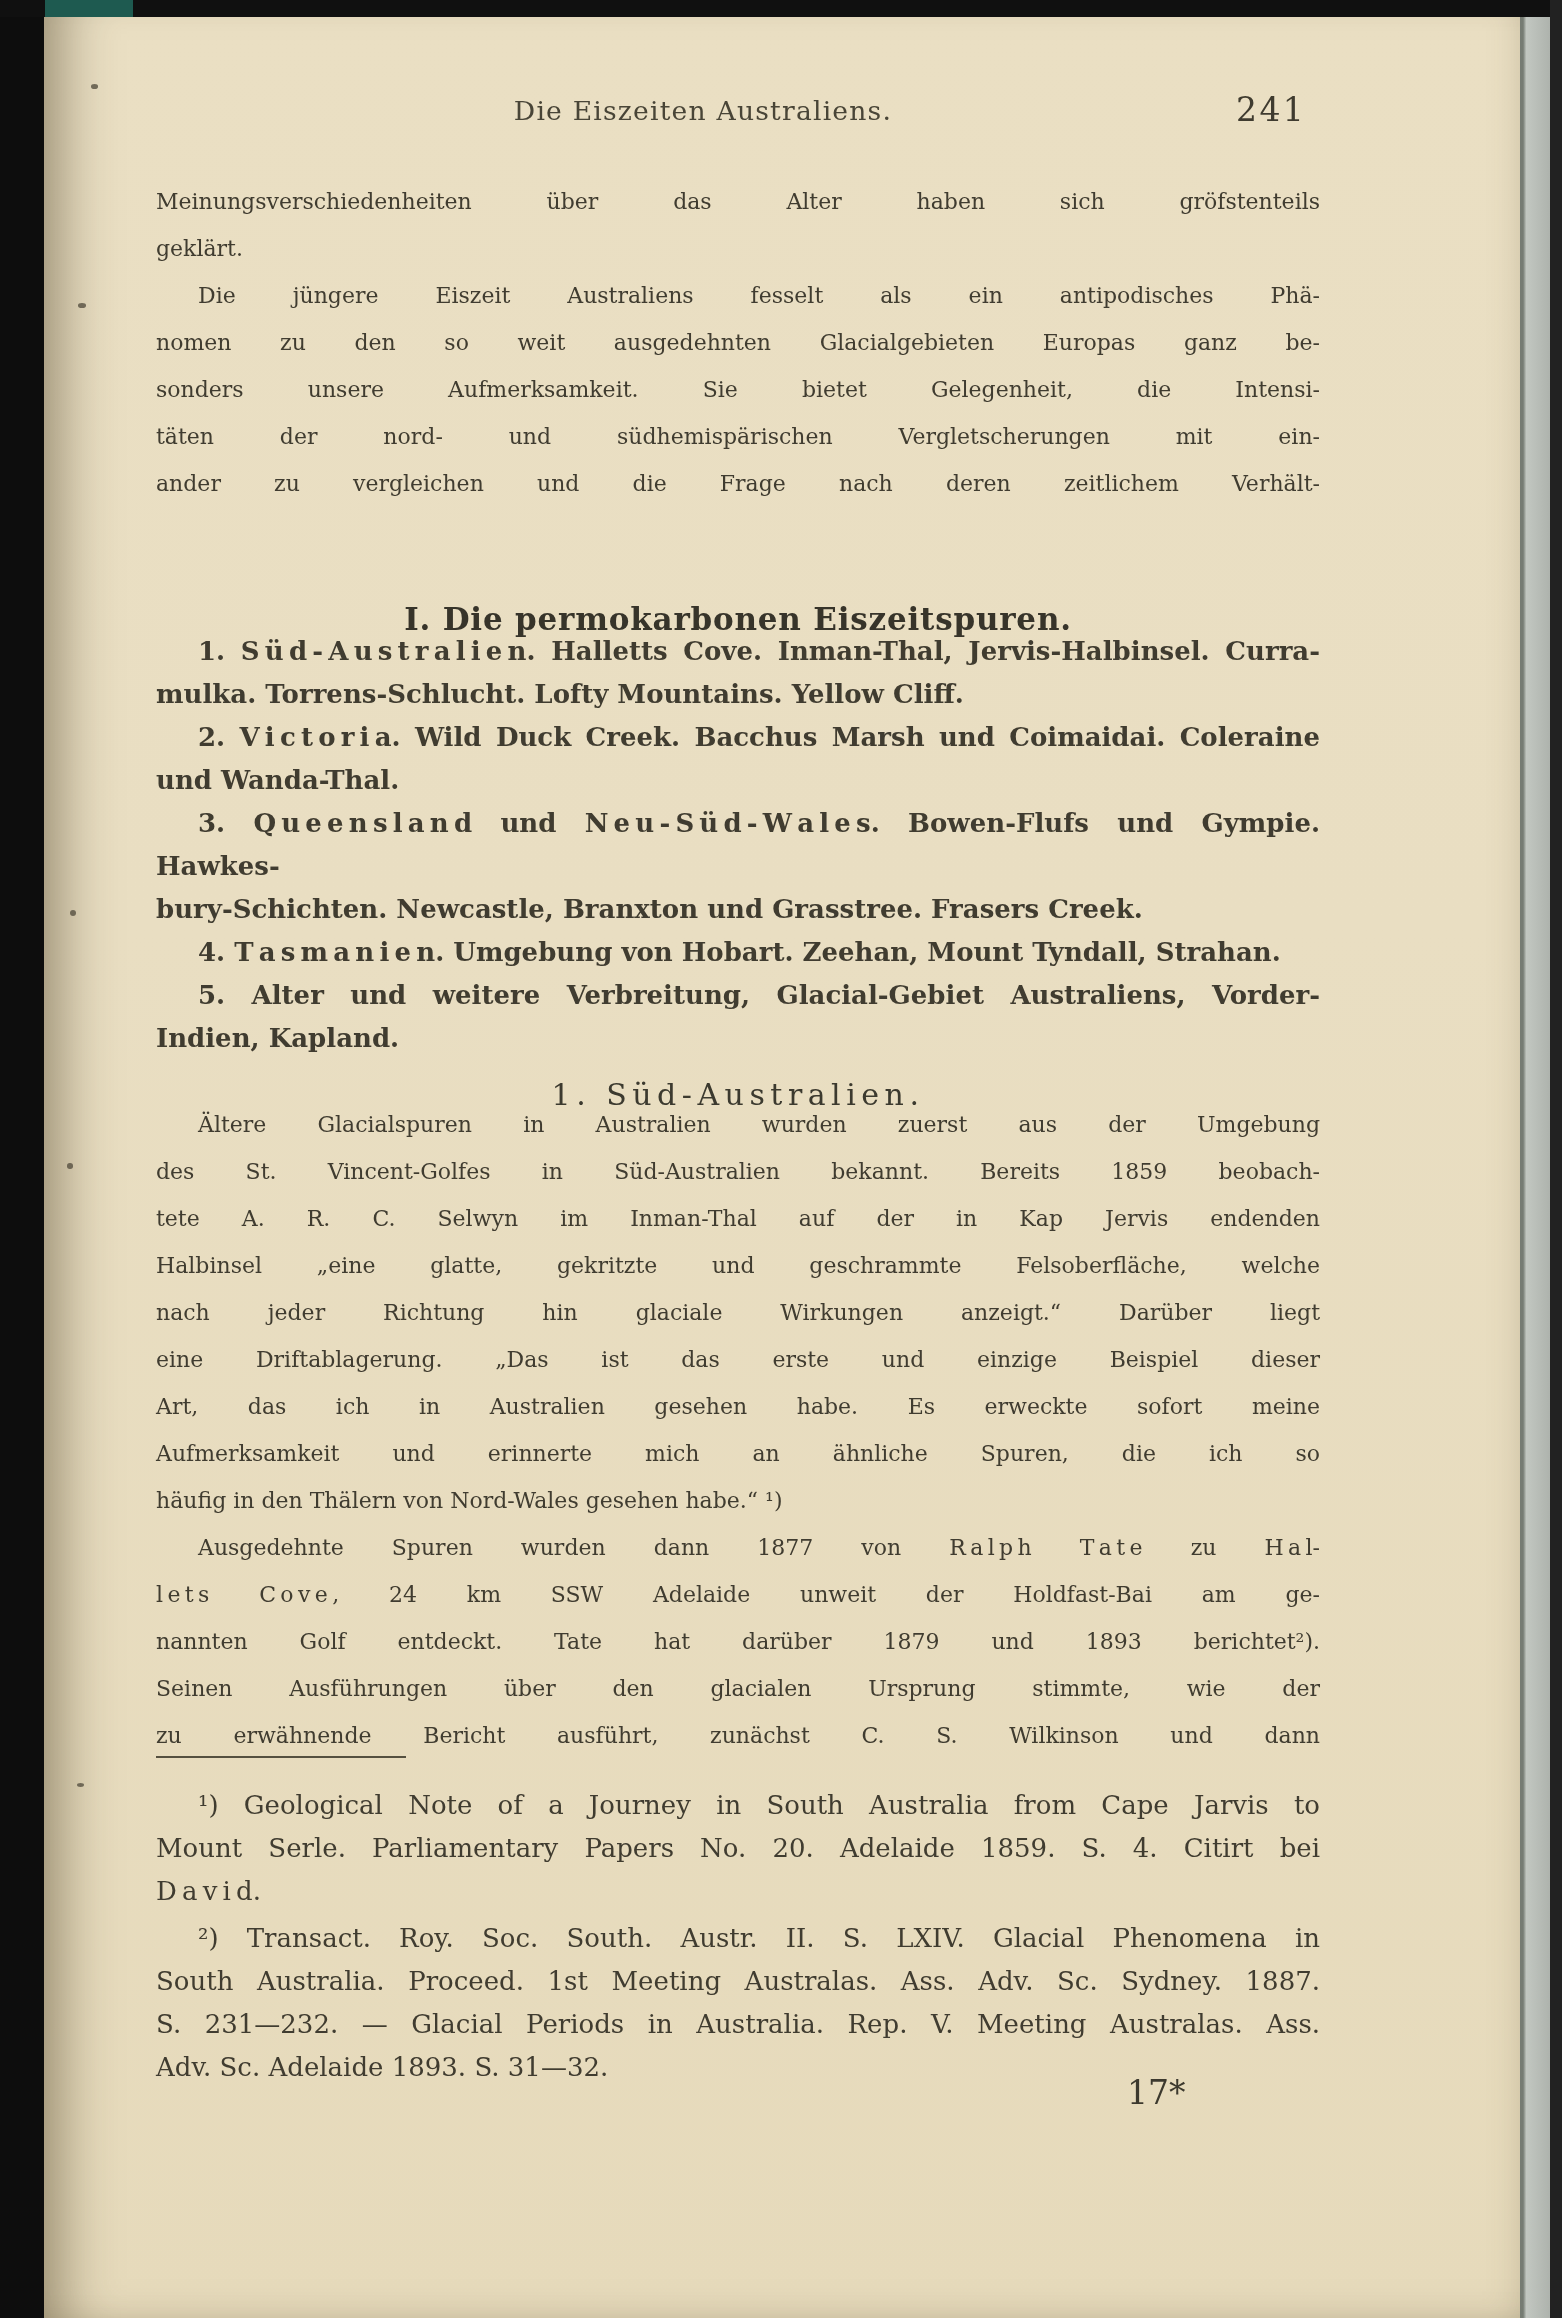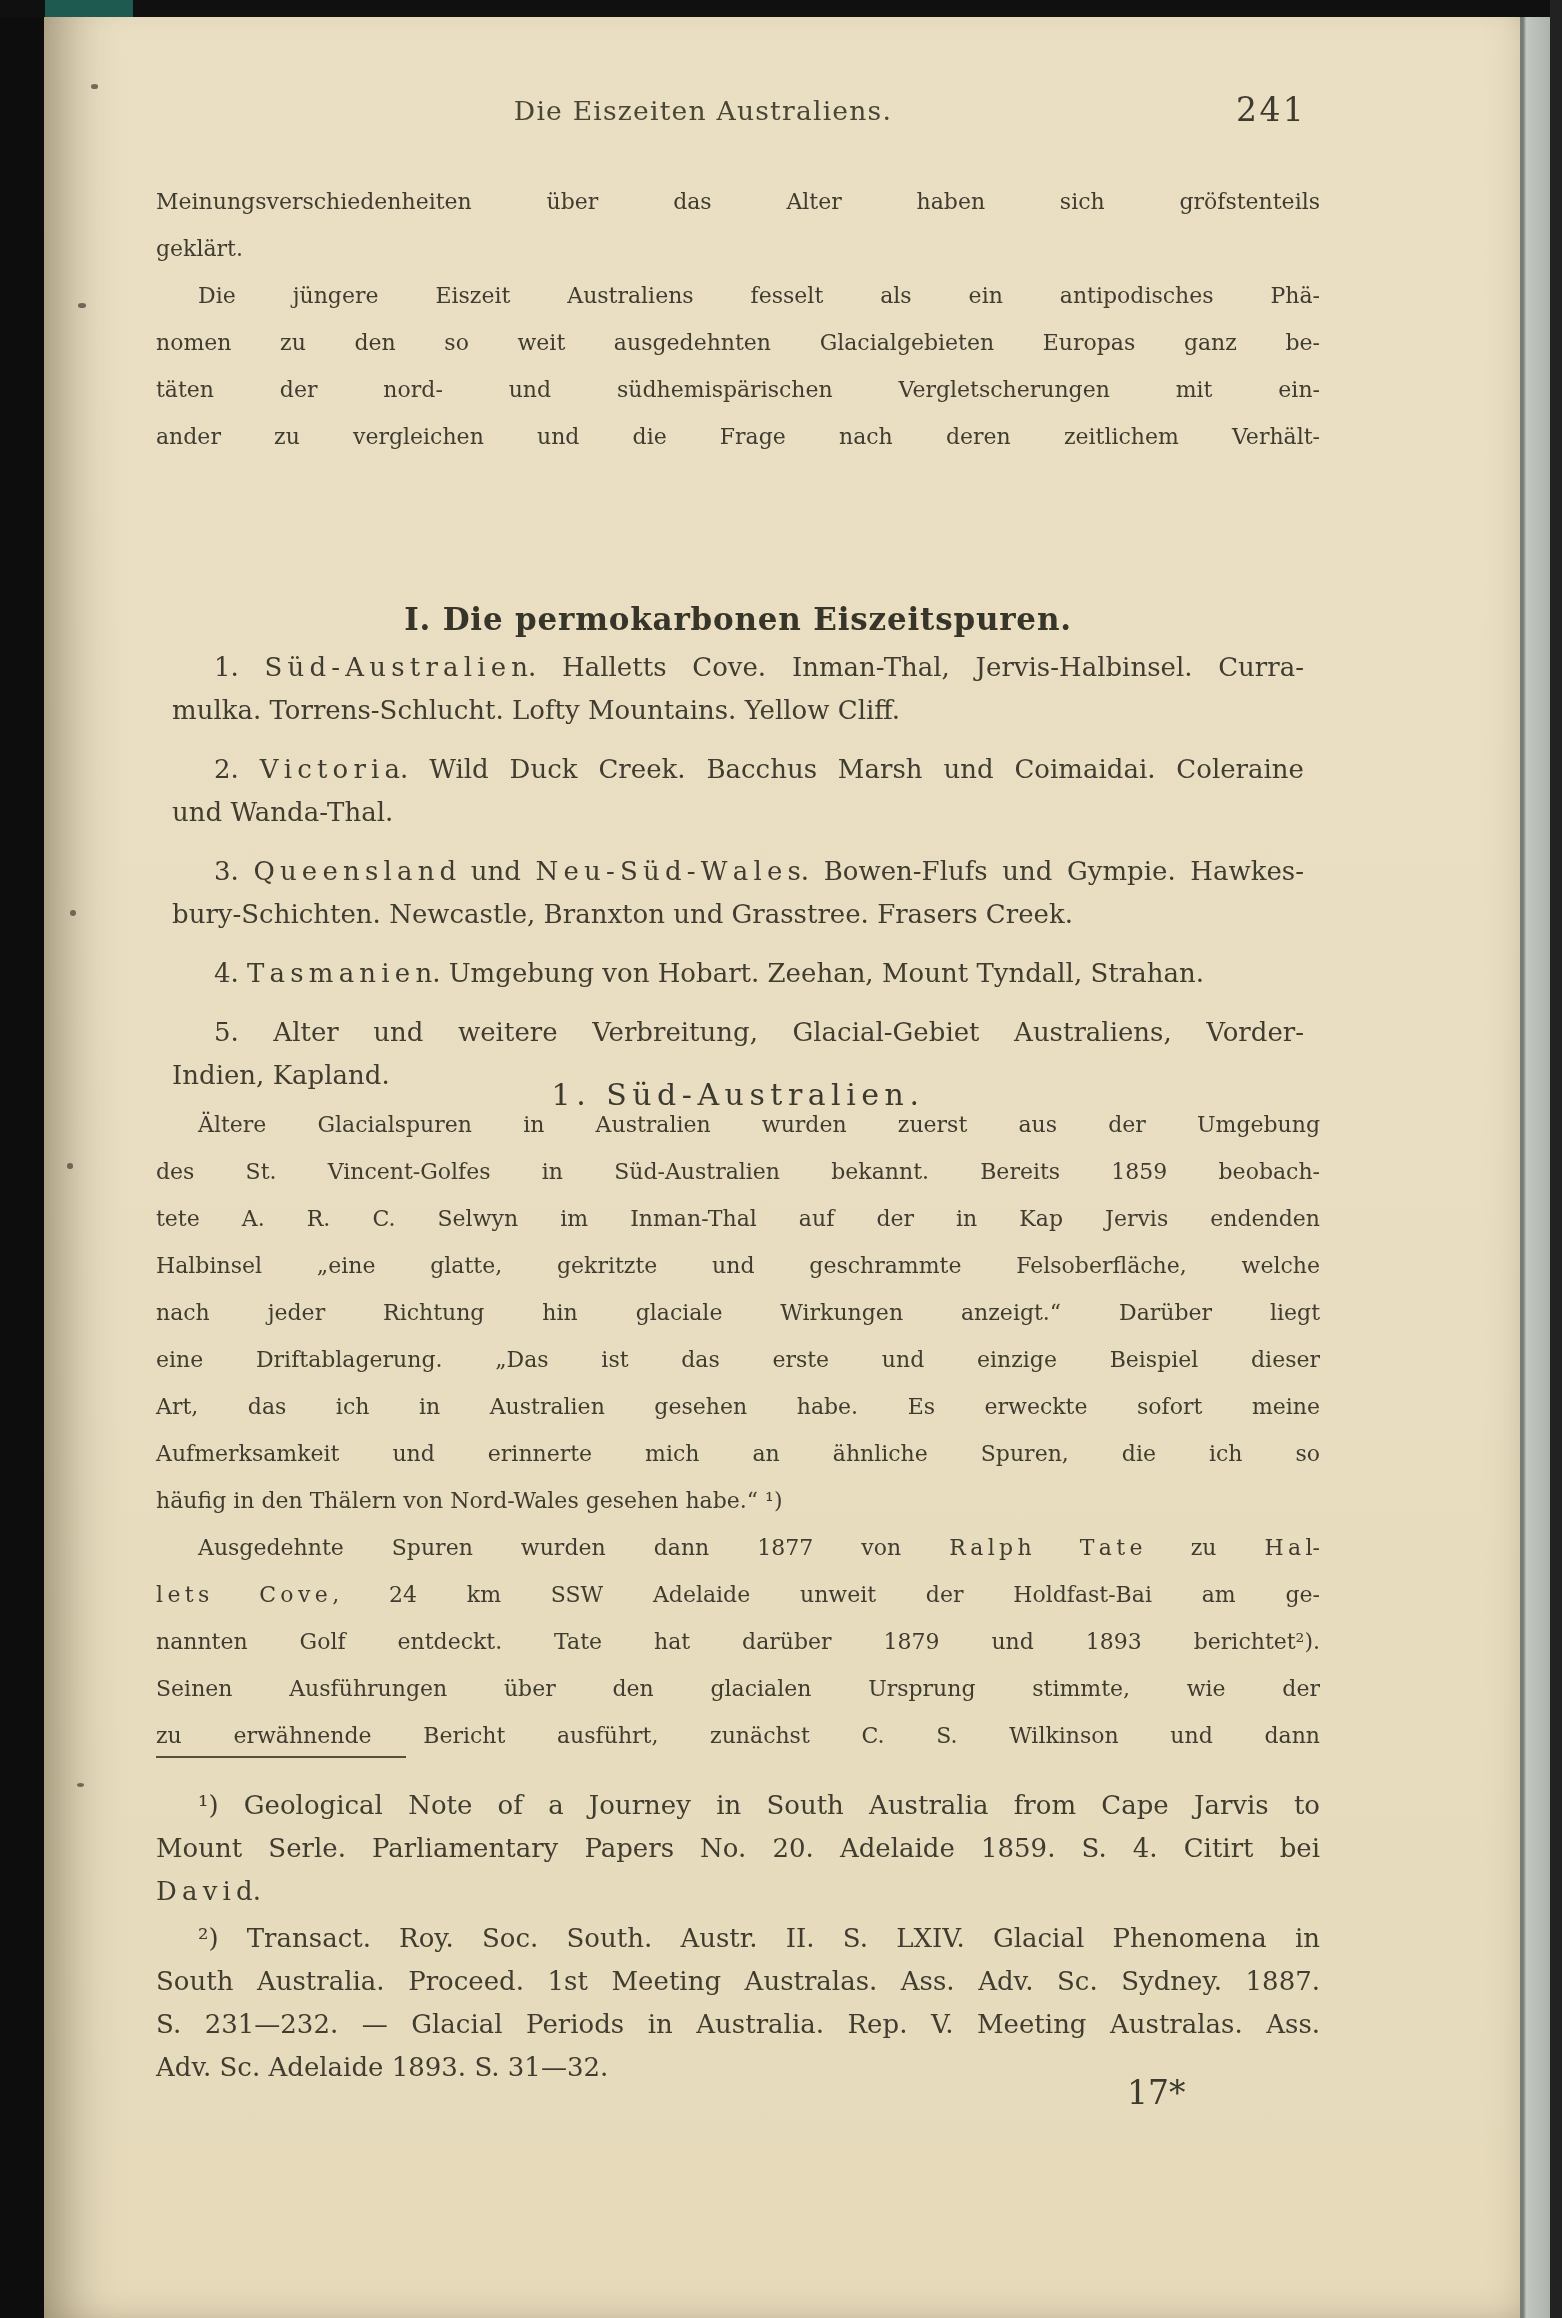--- a/index.html
+++ b/index.html
@@ -34,21 +34,21 @@
 
   .tline{text-align:justify;text-align-last:justify;}
   .tline.tlast{text-align-last:left;}
   .cont .tline.tlast{text-align-last:justify;}
   .indent .tline:first-child{text-indent:42px;}
 
   .p1{top:178px;}
   .p2{top:272px;}
   .section-heading{top:575px;font-size:31px;font-weight:bold;text-align:center;letter-spacing:0.8px;color:#37342a;}
   .toc{top:630px;}
-  .toc-item{margin:16px;}
+  .toc-item{margin:0;font-weight:bold;}
   .subsection-heading{top:1047px;font-size:30px;font-weight:normal;text-align:center;letter-spacing:5.5px;color:#3c3a2f;}
   .p3{top:1101px;}
   .p4{top:1524px;}
   .fn-rule{position:absolute;top:1756px;left:0;width:250px;height:2.3px;background:#55503f;}
   .fn1{top:1784px;}
   .fn2{top:1917px;}
   .sig{position:absolute;top:2073px;left:971px;font-size:33px;color:#3c392e;}
 </style>
 </head>
 <body>
@@ -77,20 +77,21 @@
     </div>
 
     <div class="block body-text p1">
         <div class="tline">Meinungsverschiedenheiten über das Alter haben sich gröfstenteils</div>
         <div class="tline tlast">geklärt.</div>
       </div>
 
     <div class="block body-text indent p2">
         <div class="tline">Die jüngere Eiszeit Australiens fesselt als ein antipodisches Phä-</div>
         <div class="tline">nomen zu den so weit ausgedehnten Glacialgebieten Europas ganz be-</div>
+        <div class="tline">sonders unsere Aufmerksamkeit. Sie bietet Gelegenheit, die Intensi-</div>
         <div class="tline">täten der nord- und südhemispärischen Vergletscherungen mit ein-</div>
         <div class="tline">ander zu vergleichen und die Frage nach deren zeitlichem Verhält-</div>
       </div>
 
     <h2 class="block section-heading">I. Die permokarbonen Eiszeitspuren.</h2>
 
     <div class="block small-text toc">
       <div class="toc-item indent">
           <div class="tline">1. S ü d - A u s t r a l i e n. Halletts Cove. Inman-Thal, Jervis-Halbinsel. Curra-</div>
           <div class="tline tlast">mulka. Torrens-Schlucht. Lofty Mountains. Yellow Cliff.</div>

